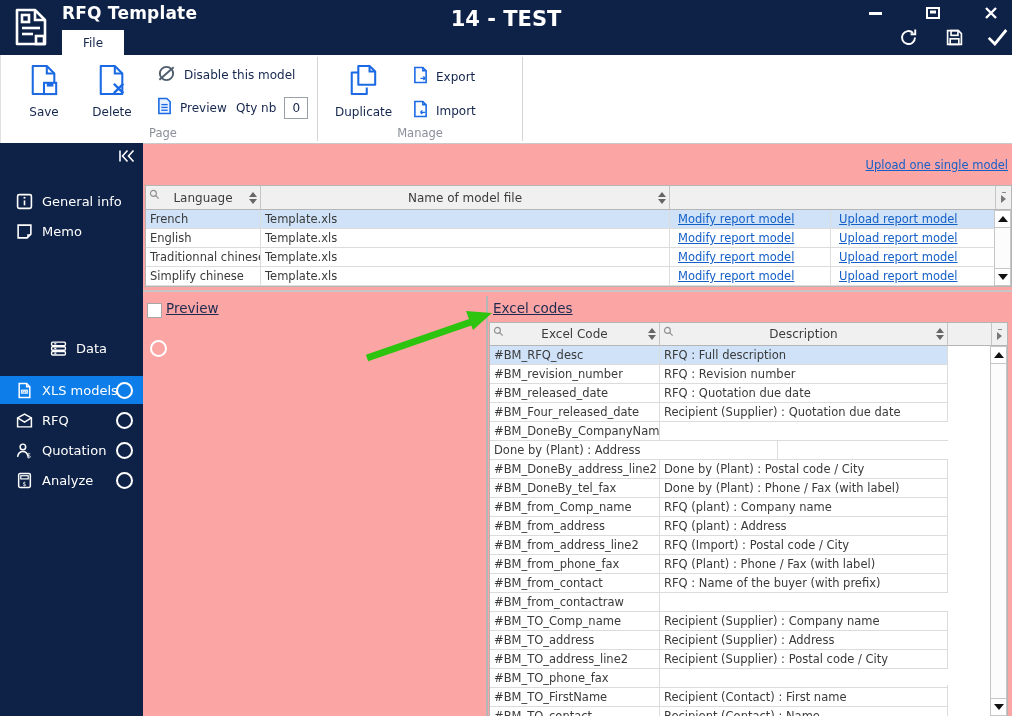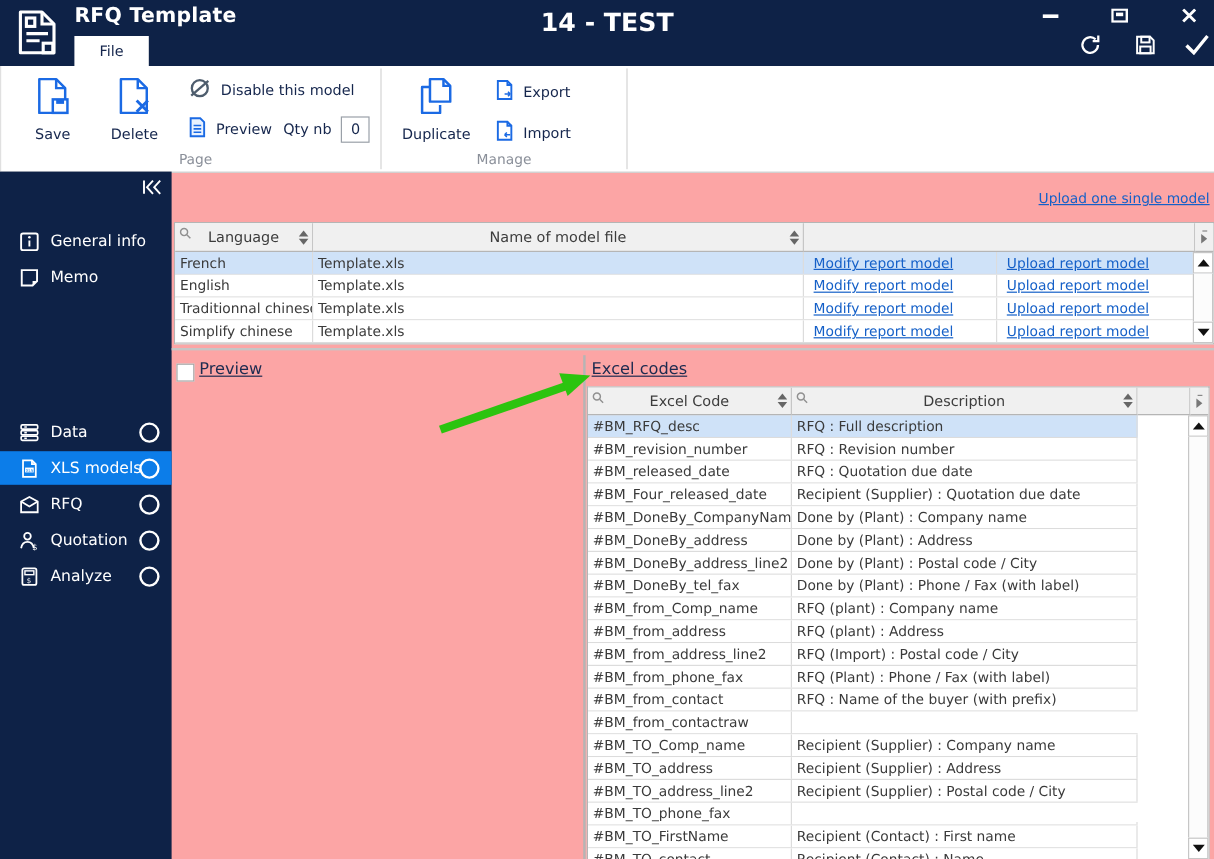--- a/index.html
+++ b/index.html
@@ -241,21 +241,21 @@
     <div class="side-item" style="top:74px;">
       <span class="sic">
         <svg viewBox="0 0 16 16" width="17" height="17" fill="none" stroke="#fff" stroke-width="1.5">
           <path d="M2 2h12v8.5L10.5 14H2z"></path>
             <path d="M14 10.5L10.5 14v-3.5z" fill="#fff" stroke="none"></path>
         </svg>
       </span>
       <span>Memo</span>
     </div>
 
-    <div class="side-item" style="top:203px;">
+    <div class="side-item" style="top:191px;padding-left:34px;">
       <span class="sic">
         <svg viewBox="0 0 16 16" width="17" height="17" fill="none" stroke="#fff" stroke-width="1.3">
           <rect x="1.5" y="2" width="13" height="3.3" rx="1"></rect>
             <rect x="1.5" y="6.4" width="13" height="3.3" rx="1"></rect>
             <rect x="1.5" y="10.8" width="13" height="3.3" rx="1"></rect>
           <line x1="4" y1="3.6" x2="6" y2="3.6"></line>
             <line x1="4" y1="8" x2="6" y2="8"></line>
             <line x1="4" y1="12.4" x2="6" y2="12.4"></line>
         </svg>
       </span>
@@ -434,24 +434,22 @@
     <div class="g-row" style="width:458px;">
       <div class="g-cell" style="width:170px;">#BM_released_date</div>
       <div class="g-cell" style="width:288px;">RFQ : Quotation due date</div>
     </div>
     <div class="g-row" style="width:458px;">
       <div class="g-cell" style="width:170px;">#BM_Four_released_date</div>
       <div class="g-cell" style="width:288px;">Recipient (Supplier) : Quotation due date</div>
     </div>
     <div class="g-row" style="width:458px;">
       <div class="g-cell" style="width:170px;">#BM_DoneBy_CompanyName</div>
-      <div class="g-cell" style="width:288px;">Done by (Plant) : Company name</div>
-    </div>
-    <div class="g-row" style="width:458px;">
-      <div class="g-cell" style="width:170px;">#BM_DoneBy_address</div>
+    </div>
+    <div class="g-row" style="width:458px;">
       <div class="g-cell" style="width:288px;">Done by (Plant) : Address</div>
     </div>
     <div class="g-row" style="width:458px;">
       <div class="g-cell" style="width:170px;">#BM_DoneBy_address_line2</div>
       <div class="g-cell" style="width:288px;">Done by (Plant) : Postal code / City</div>
     </div>
     <div class="g-row" style="width:458px;">
       <div class="g-cell" style="width:170px;">#BM_DoneBy_tel_fax</div>
       <div class="g-cell" style="width:288px;">Done by (Plant) : Phone / Fax (with label)</div>
     </div>

